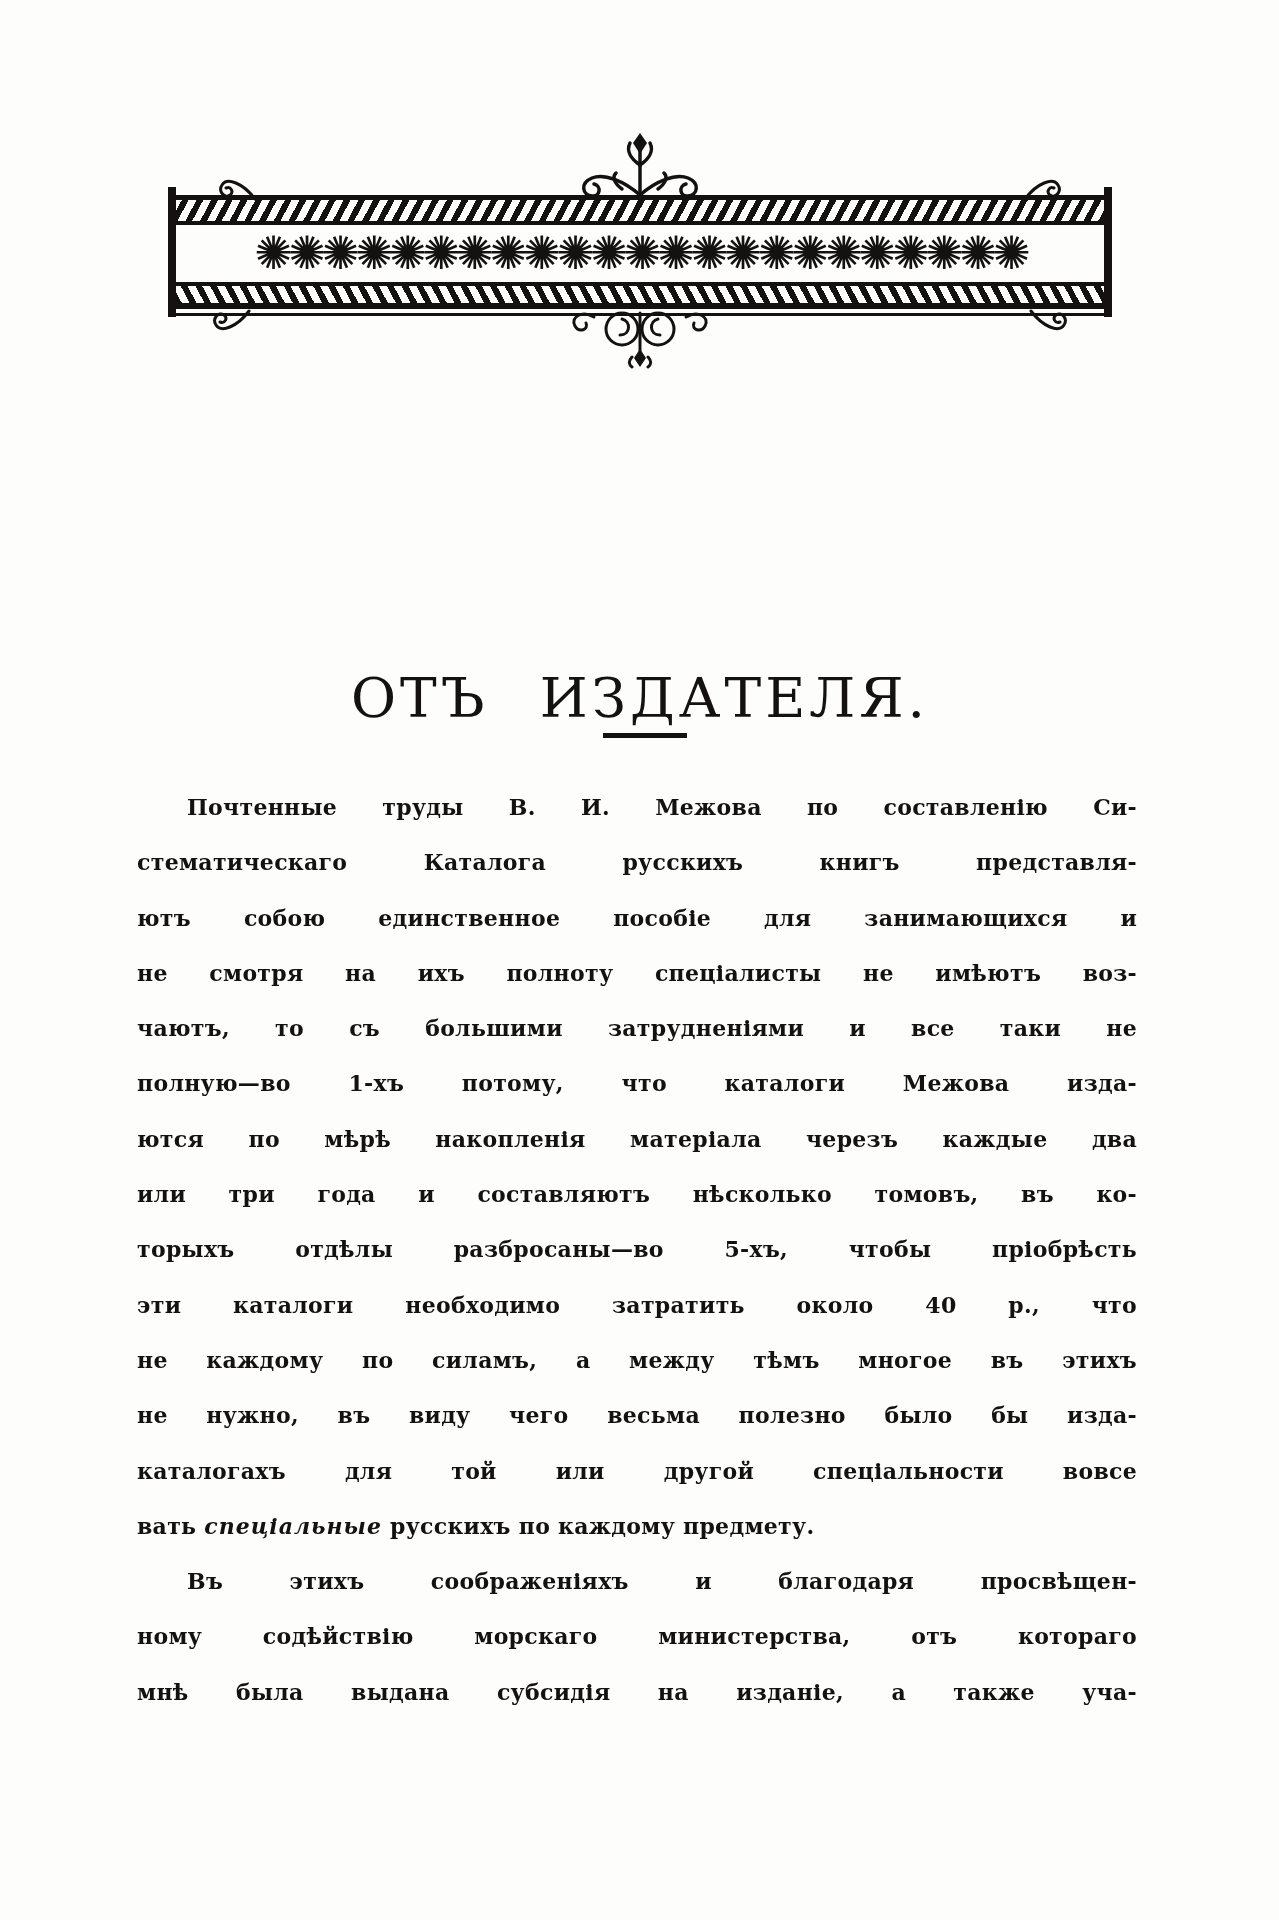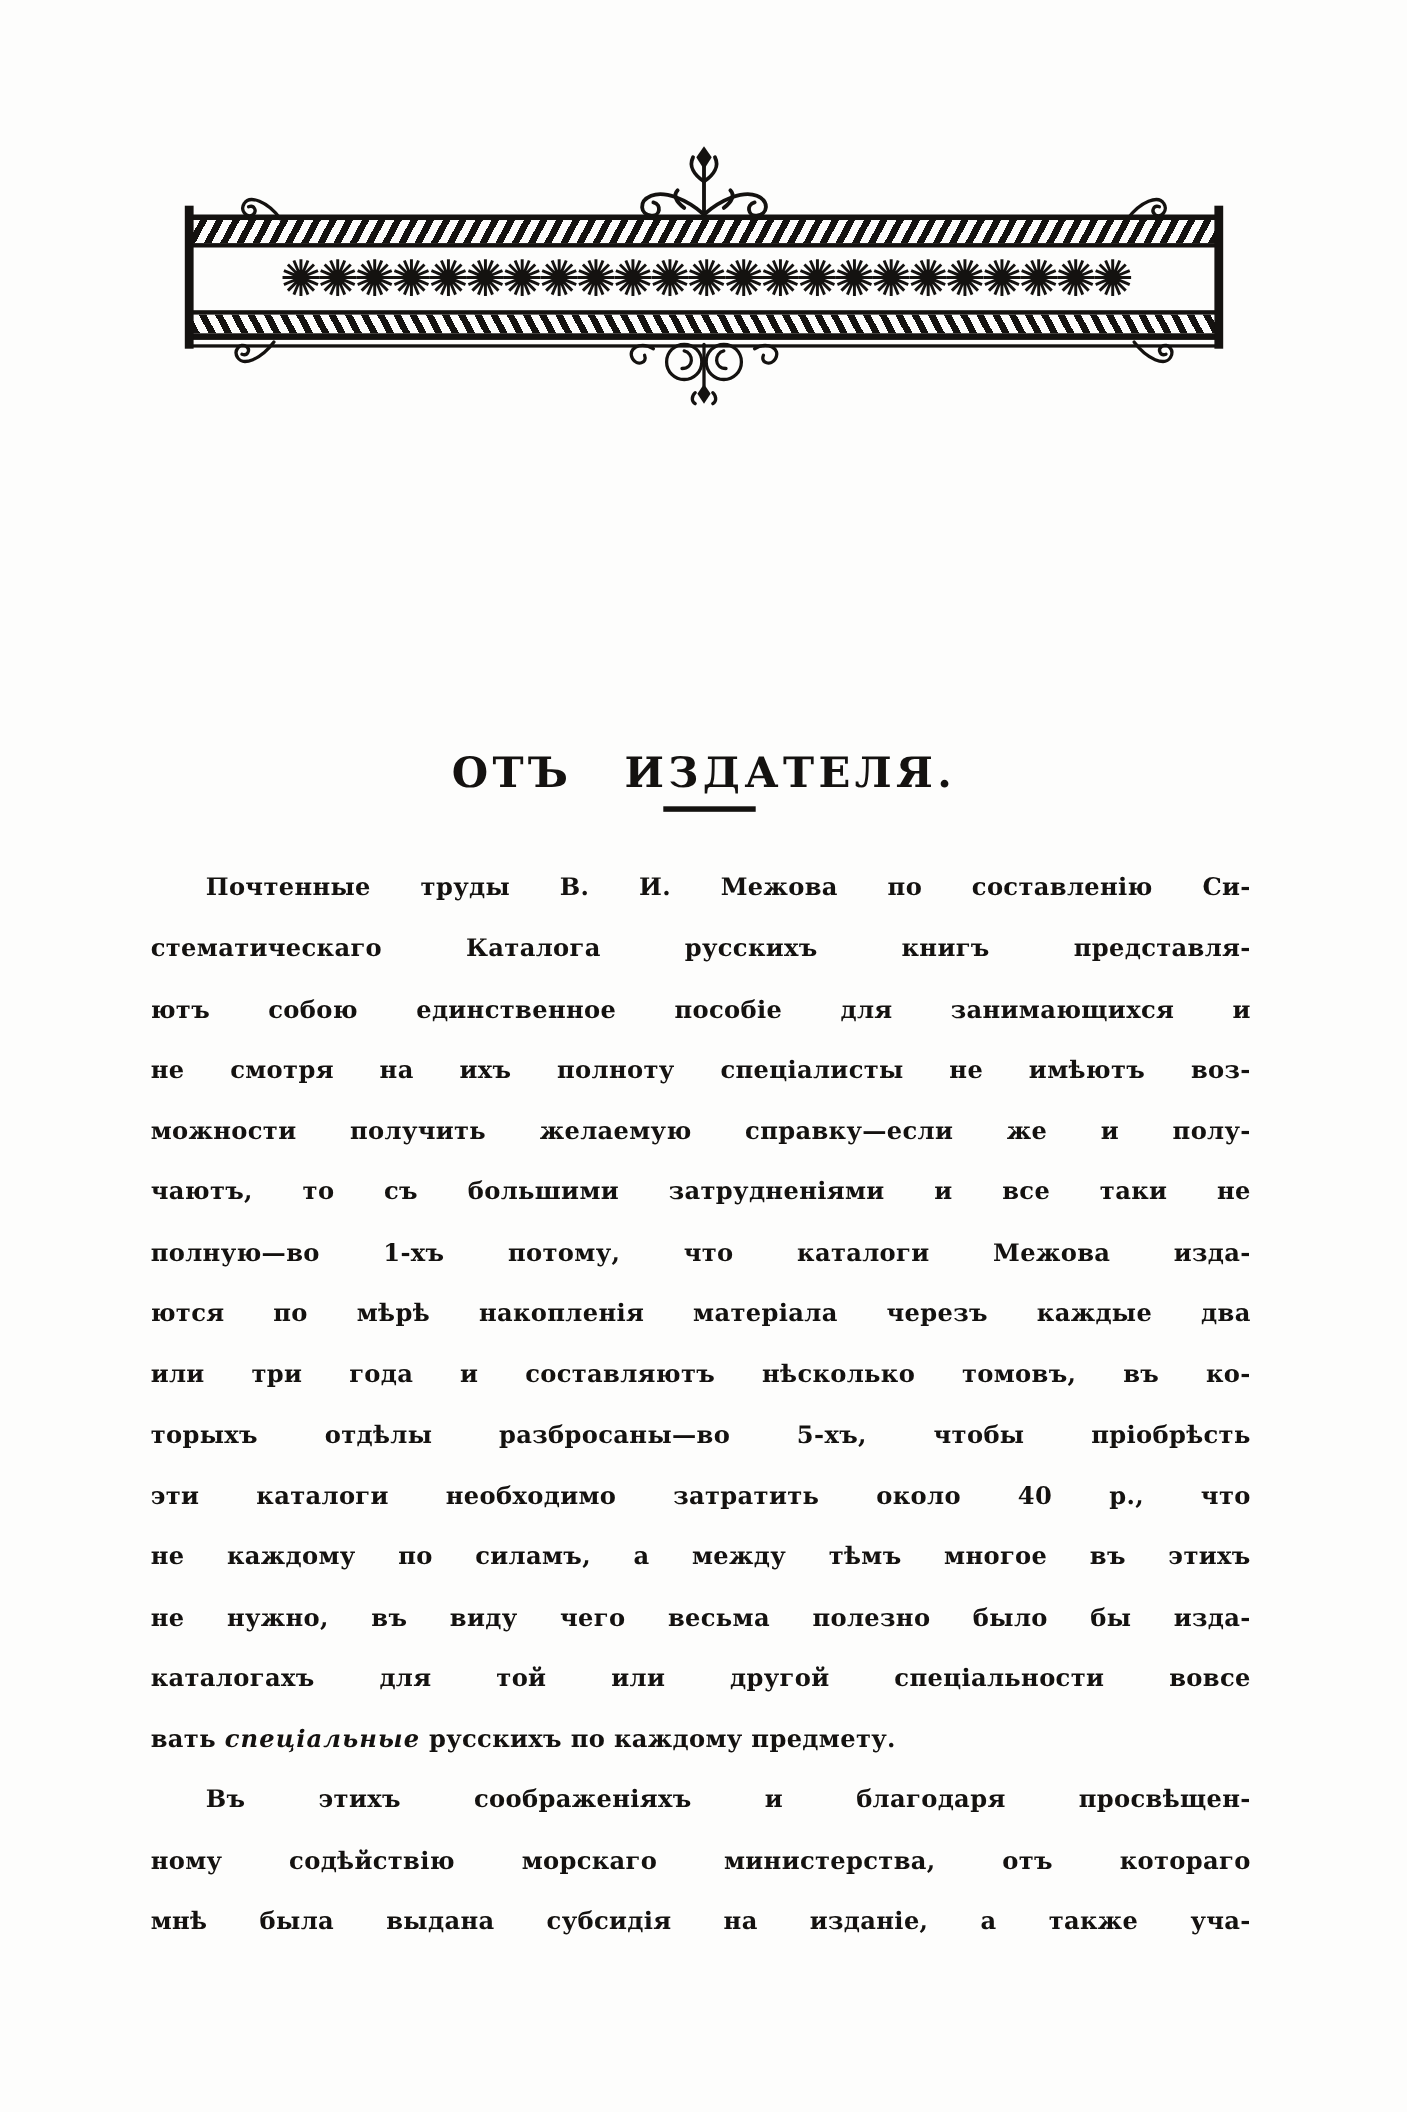--- a/index.html
+++ b/index.html
@@ -46,24 +46,24 @@
   .crest{position:absolute;left:50%;transform:translateX(-50%);top:-64px;}
   .pendant{position:absolute;left:50%;transform:translateX(-50%);top:110px;}
   .curl{position:absolute;}
   .curl.tl{left:42px;top:-20px;}
   .curl.tr{right:42px;top:-20px;transform:scaleX(-1);}
   .curl.bl{left:36px;top:112px;transform:scaleY(-1);}
   .curl.br{right:36px;top:112px;transform:scale(-1,-1);}
 
   
   .title{
-    position:absolute;left:140px;top:658px;width:1000px;
+    position:absolute;left:140px;top:634px;width:1000px;
     text-align:center;
-    font-weight:700;
-    font-size:38px;line-height:1;
+    font-weight:400;
+    font-size:55px;line-height:1;
     letter-spacing:4px;word-spacing:30px;
   }
   .title-divider{
     position:absolute;left:603px;top:733px;width:84px;height:0;
     border-top:5px solid #141210;
   }
 
   
   .body-text{
     position:absolute;left:137px;top:780px;width:1000px;
@@ -141,21 +141,20 @@
   <h1 class="title">ОТЪ  ИЗДАТЕЛЯ.</h1>
   <div class="title-divider"></div>
 
   <div class="body-text">
 
     <section>
       <div class="line indent">Почтенные труды В. И. Межова по составленію Си-</div>
       <div class="line">стематическаго Каталога русскихъ книгъ представля-</div>
       <div class="line">ютъ собою единственное пособіе для занимающихся и</div>
       <div class="line">не смотря на ихъ полноту спеціалисты не имѣютъ воз-</div>
-      <div class="line">можности получить желаемую справку—если же и полу-</div>
       <div class="line">чаютъ, то съ большими затрудненіями и все таки не</div>
       <div class="line">полную—во 1-хъ потому, что каталоги Межова изда-</div>
       <div class="line">ются по мѣрѣ накопленія матеріала черезъ каждые два</div>
       <div class="line">или три года и составляютъ нѣсколько томовъ, въ ко-</div>
       <div class="line">торыхъ отдѣлы разбросаны—во 5-хъ, чтобы пріобрѣсть</div>
       <div class="line">эти каталоги необходимо затратить около 40 р., что</div>
       <div class="line">не каждому по силамъ, а между тѣмъ многое въ этихъ</div>
       <div class="line">не нужно, въ виду чего весьма полезно было бы изда-</div>
       <div class="line">каталогахъ для той или другой спеціальности вовсе</div>
       <div class="line flush-last"><span>вать </span><span class="it">спеціальные</span><span> русскихъ по каждому предмету.</span></div>

